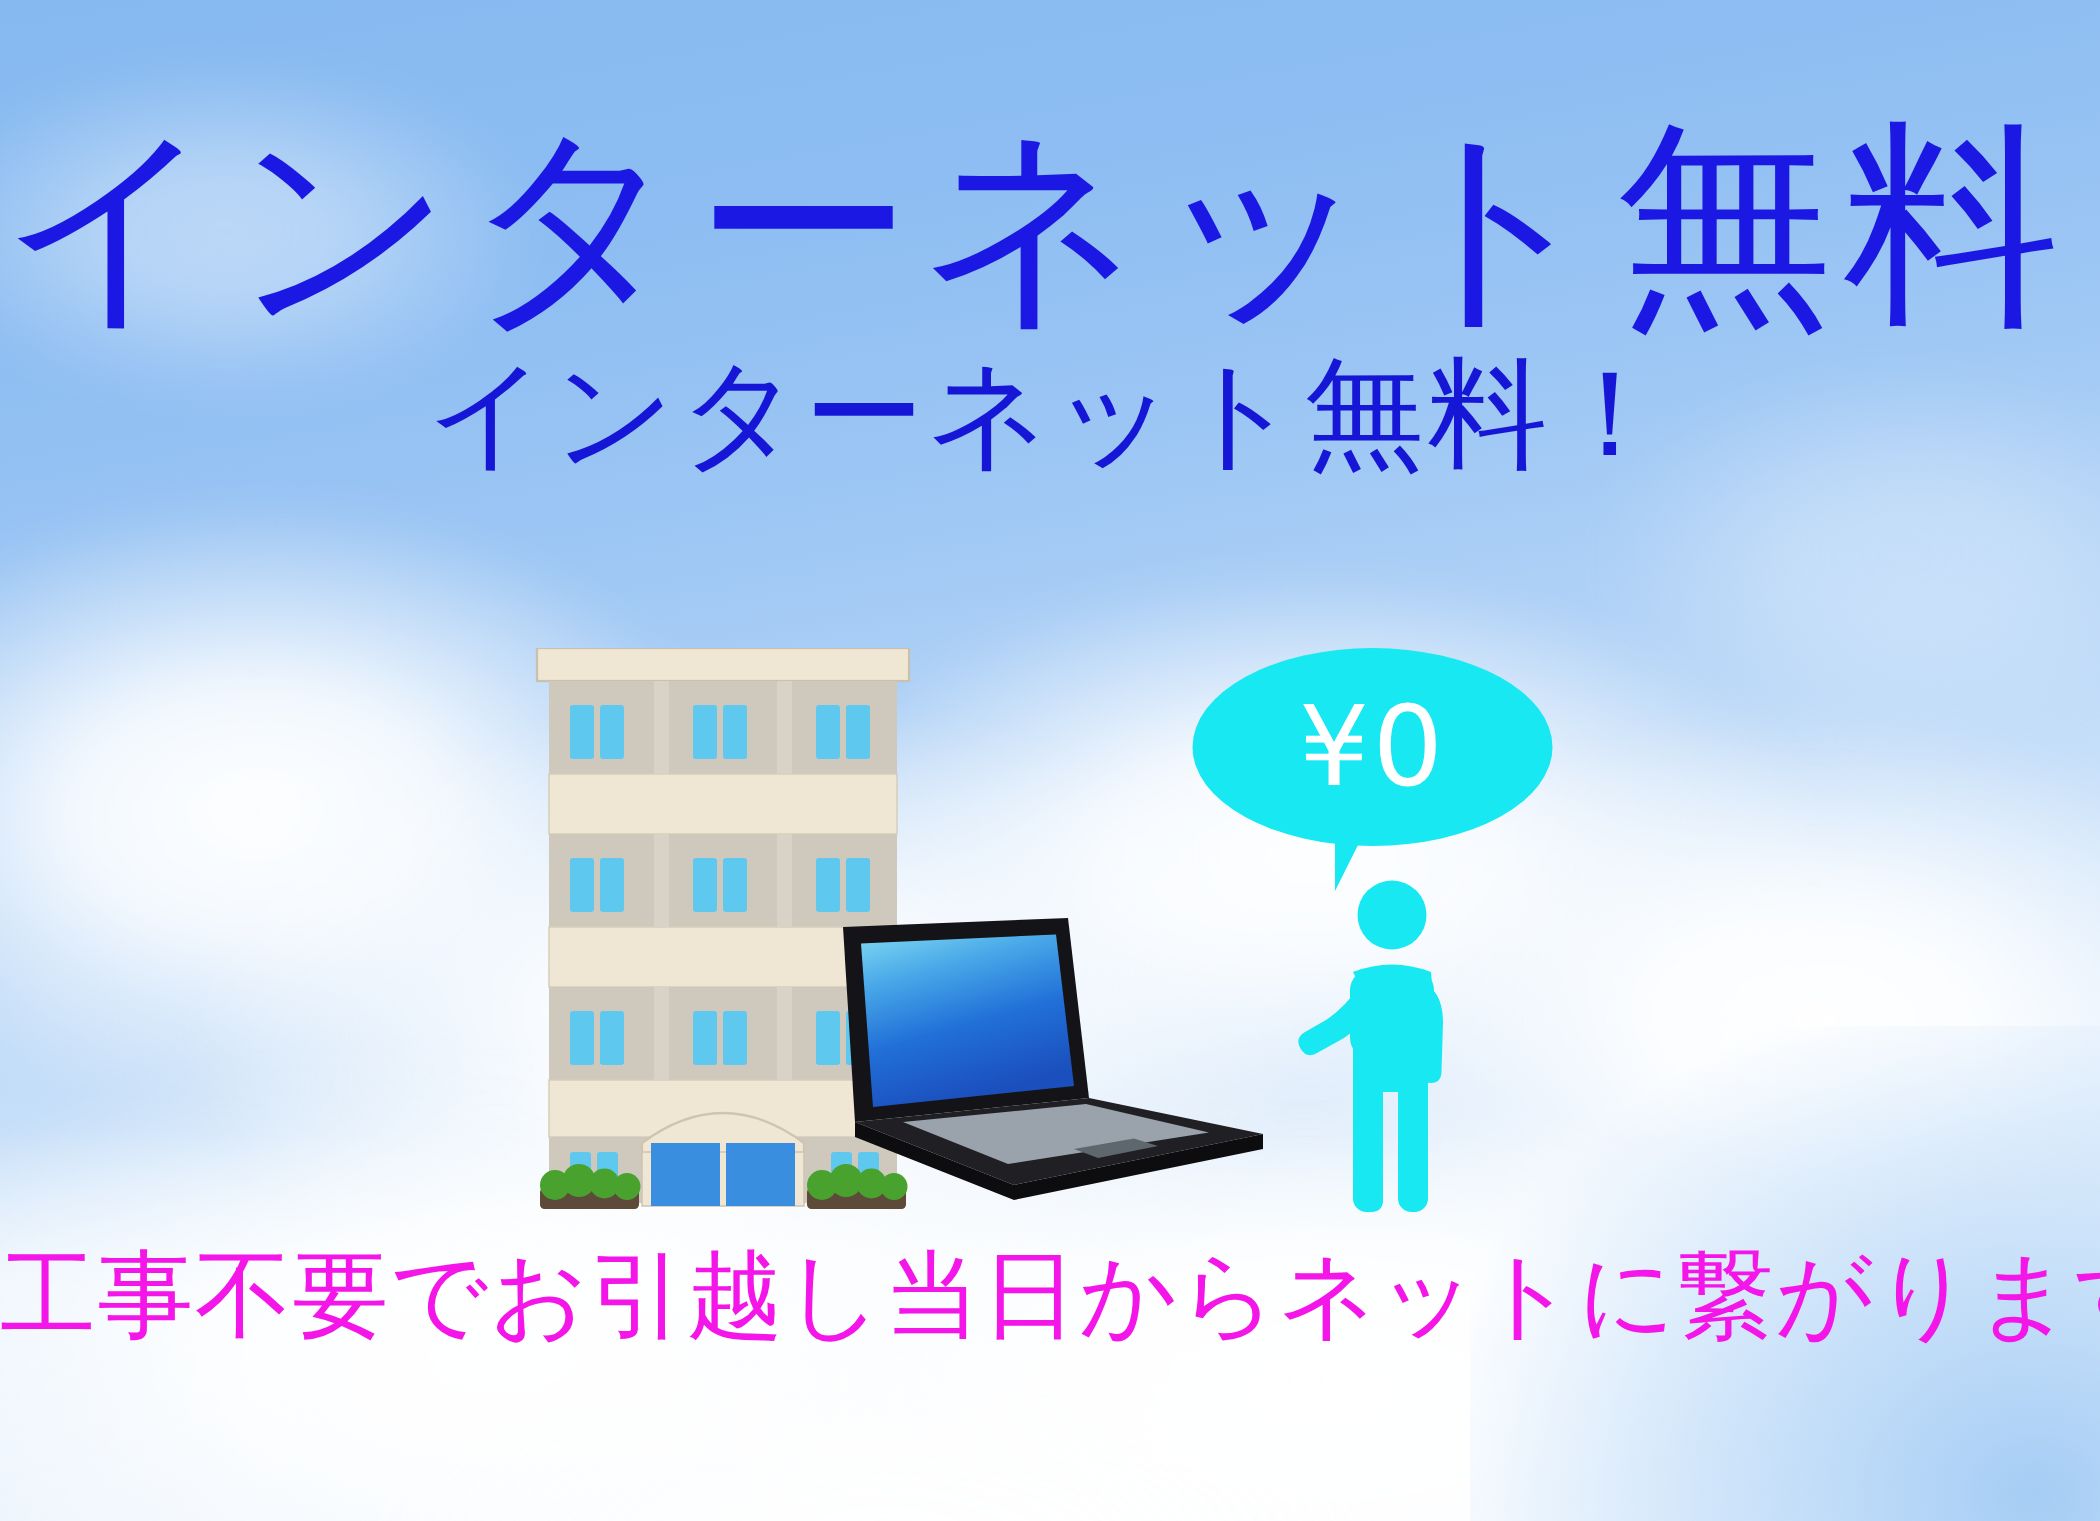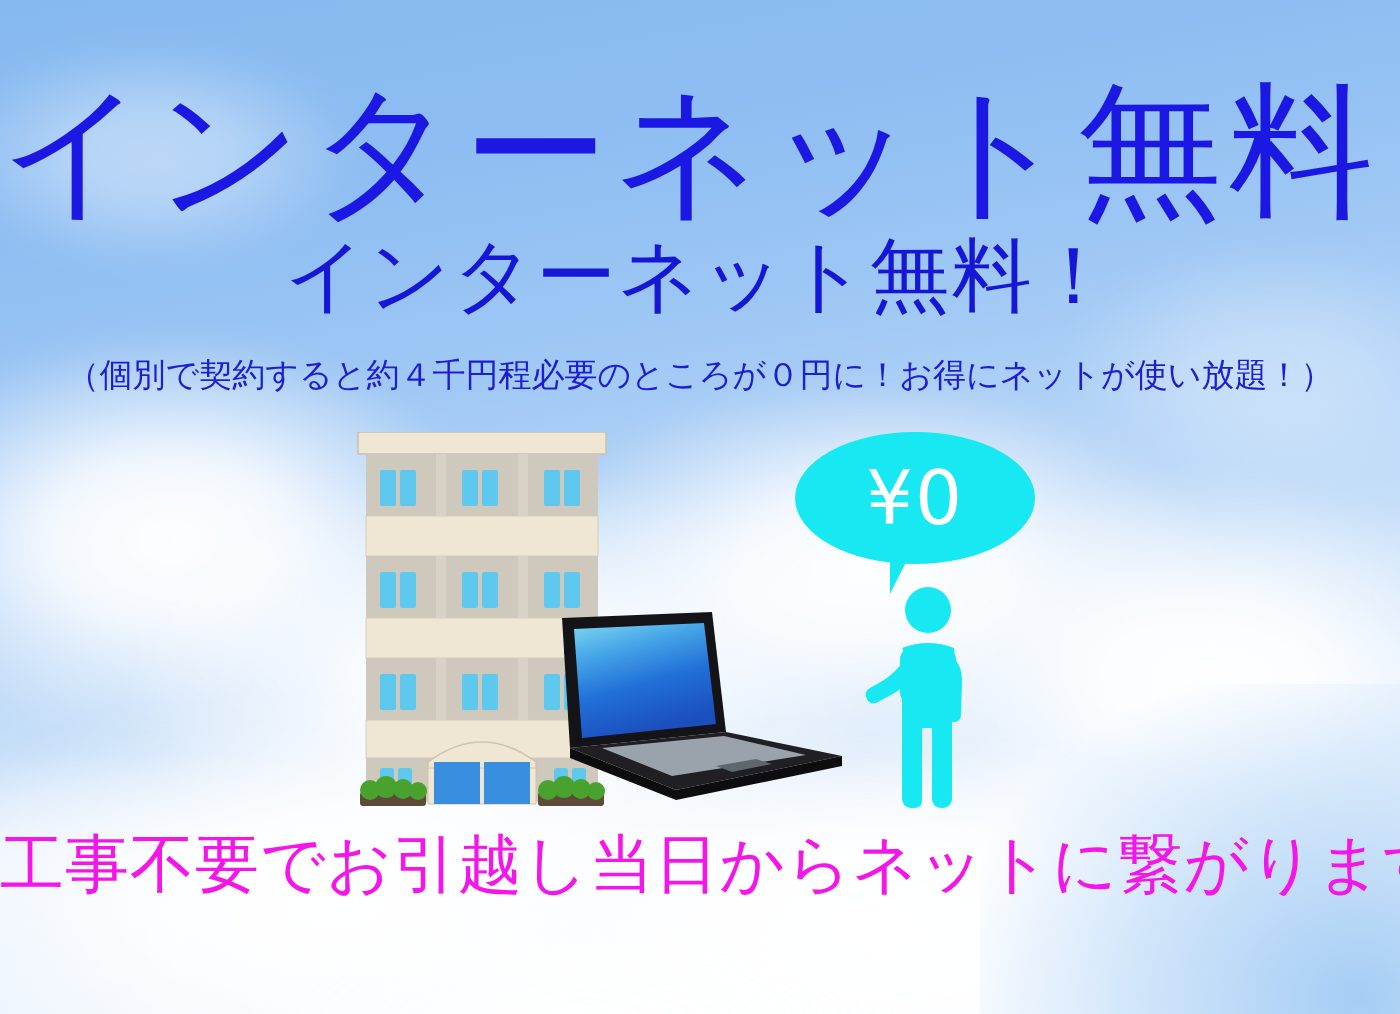--- a/index.html
+++ b/index.html
@@ -325,16 +325,15 @@
         <path d="M40,112 L60,112 L60,214 Q60,222 52,222 Q44,222 44,214 L40,150 Z"></path>
         <rect x="40" y="112" width="20" height="110" rx="9"></rect>
         <rect x="70" y="112" width="20" height="110" rx="9"></rect>
         <rect x="40" y="106" width="50" height="36"></rect>
       </g>
     </svg>
   </div>
 
   <div class="headline">インターネット無料！</div>
   <div class="subline">インターネット無料！</div>
-  <div class="note">（個別で契約すると約４千円程必要のところが０円に！お得にネットが使い放題！）</div>
   <div class="footline">工事不要でお引越し当日からネットに繋がります</div>
 
 </div>
 
 </body></html>

